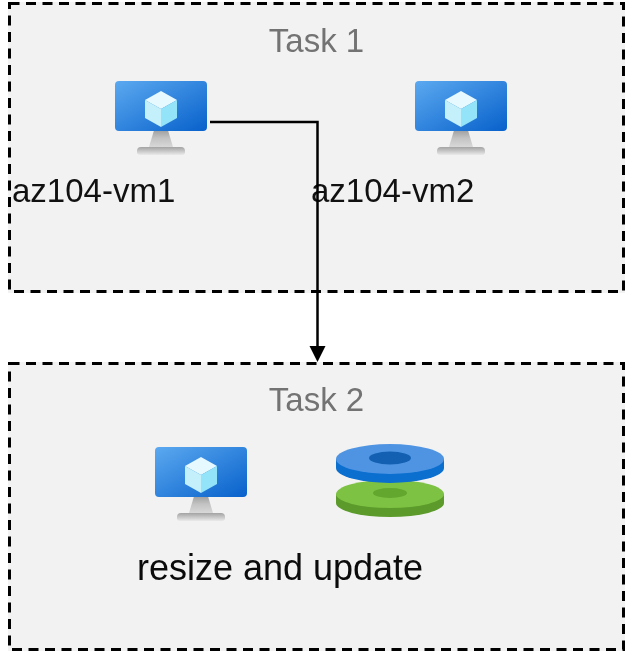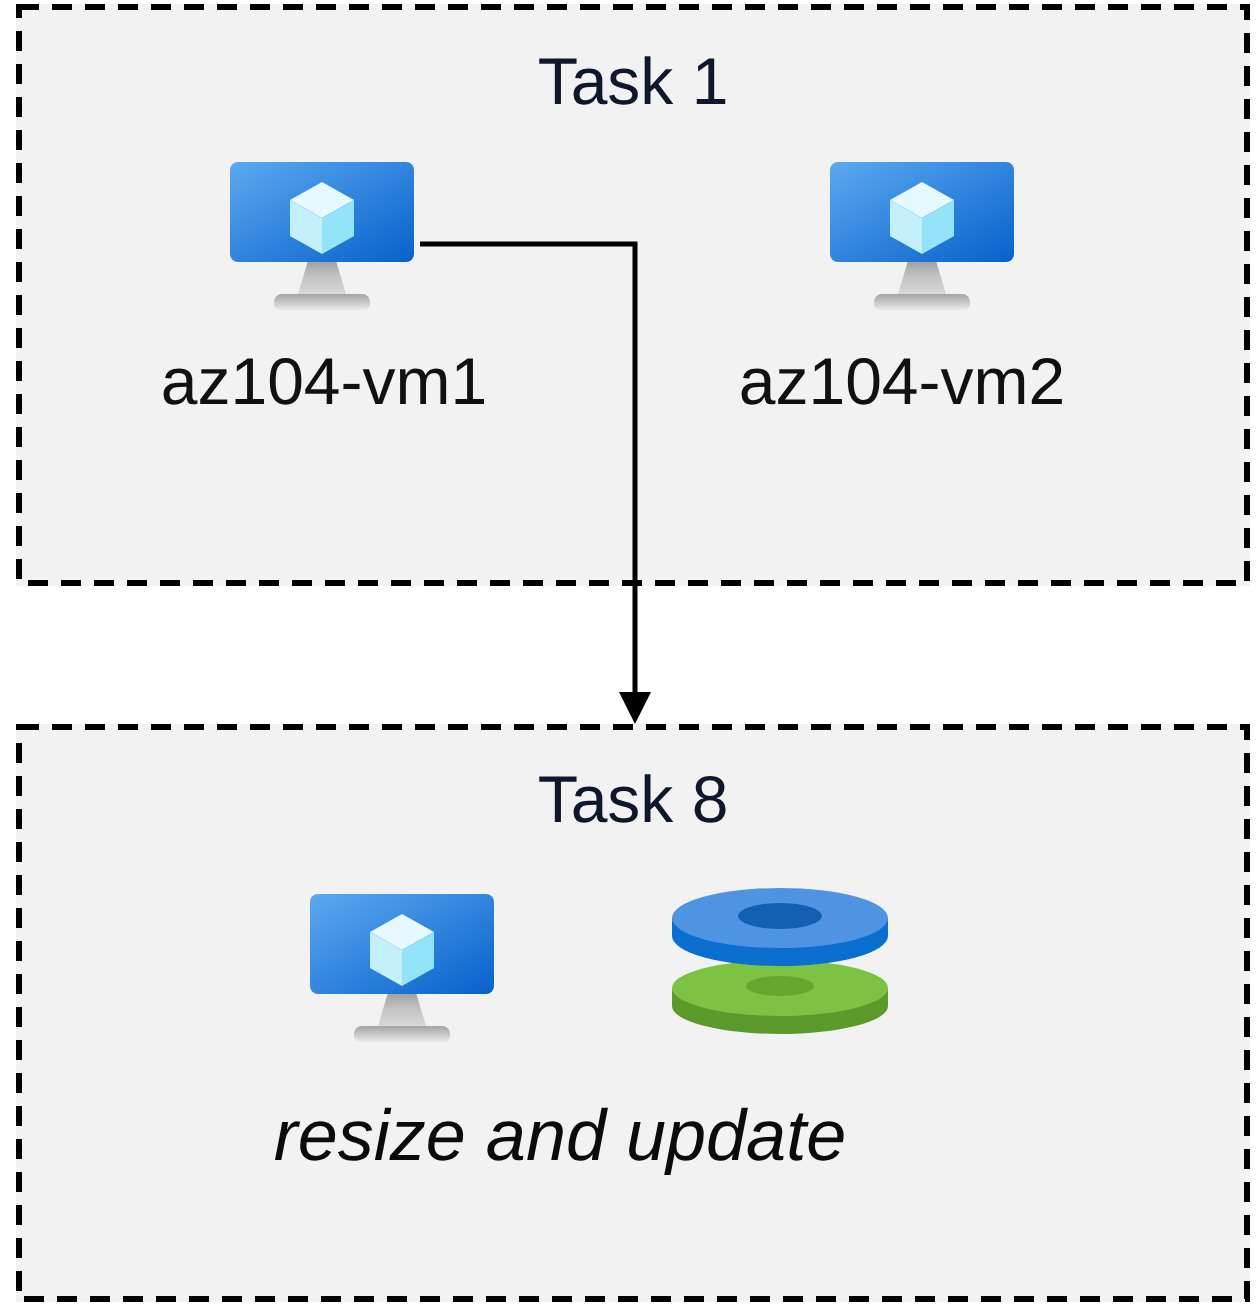--- a/index.html
+++ b/index.html
@@ -19,43 +19,43 @@
     position: absolute; left: 0; top: 0; width: 100%; height: 100%;
     pointer-events: none;
   }
   #task1-box { left: 8px; top: 2px;   width: 617px; height: 291px; }
   #task2-box { left: 8px; top: 362px; width: 617px; height: 289px; }
 
   .box-title {
     position: absolute; left: 0; top: 19px; width: 100%;
     text-align: center;
     font-size: 33px; line-height: 40px; font-weight: 400;
-    color: #0f172a;
+    color: #737373;
   }
   #task2-box .box-title { top: 18px; }
 
   .vm-icon { position: absolute; width: 92px; height: 75px; }
   #vm1-icon { left: 107px; top: 79px; }
   #vm2-icon { left: 407px; top: 79px; }
   #vm3-icon { left: 147px; top: 85px; }
 
   .disks-icon { position: absolute; width: 110px; height: 74px; left: 327px; top: 81px; }
 
   .vm-label {
     position: absolute; width: 300px; top: 170px;
-    text-align: center;
+    text-align: left;
     font-size: 33px; line-height: 38px; color: #111111;
   }
   #vm1-label { left: 4px; }
-  #vm2-label { left: 293px; }
+  #vm2-label { left: 303px; }
 
   .caption {
     position: absolute; left: 72px; top: 185px; width: 400px;
     text-align: center;
-    font-size: 36px; line-height: 42px; color: #0b0b0b; font-style: italic;
+    font-size: 36px; line-height: 42px; color: #0b0b0b;
   }
 
   .arrow-overlay {
     position: absolute; left: 0; top: 0; width: 628px; height: 654px;
     pointer-events: none;
   }
   .hidden-defs { position: absolute; width: 0; height: 0; }
 </style>
 </head>
 <body>
@@ -112,21 +112,21 @@
     <div class="vm-label" id="vm2-label">
       <div>az104-vm2</div>
     </div>
   </section>
 
   <section class="box" id="task2-box">
     <svg class="box-border" viewBox="0 0 617 289" preserveAspectRatio="none">
       <rect x="1.5" y="1.5" width="614" height="286" fill="none" stroke="#000000" stroke-width="3" stroke-dasharray="10 6.5"></rect>
     </svg>
 
-    <h2 class="box-title">Task 8</h2>
+    <h2 class="box-title">Task 2</h2>
 
     <svg class="vm-icon" id="vm3-icon" viewBox="0 0 92 75">
       <polygon points="40,46 52,46 58,66 34,66" fill="url(#gNeck)"></polygon>
       <path d="M26,66 h40 a4,4 0 0 1 4,4 v1 a3,3 0 0 1 -3,3 h-42 a3,3 0 0 1 -3,-3 v-1 a4,4 0 0 1 4,-4 z" fill="url(#gBase)"></path>
       <rect x="0" y="0" width="92" height="50" rx="4" fill="url(#gScreen)"></rect>
       <polygon points="46,10 62,19 46,28 30,19" fill="#E6F9FE"></polygon>
       <polygon points="30,19 46,28 46,46 30,37" fill="#C4F0FB"></polygon>
       <polygon points="62,19 46,28 46,46 62,37" fill="#93E4F8"></polygon>
     </svg>
 

